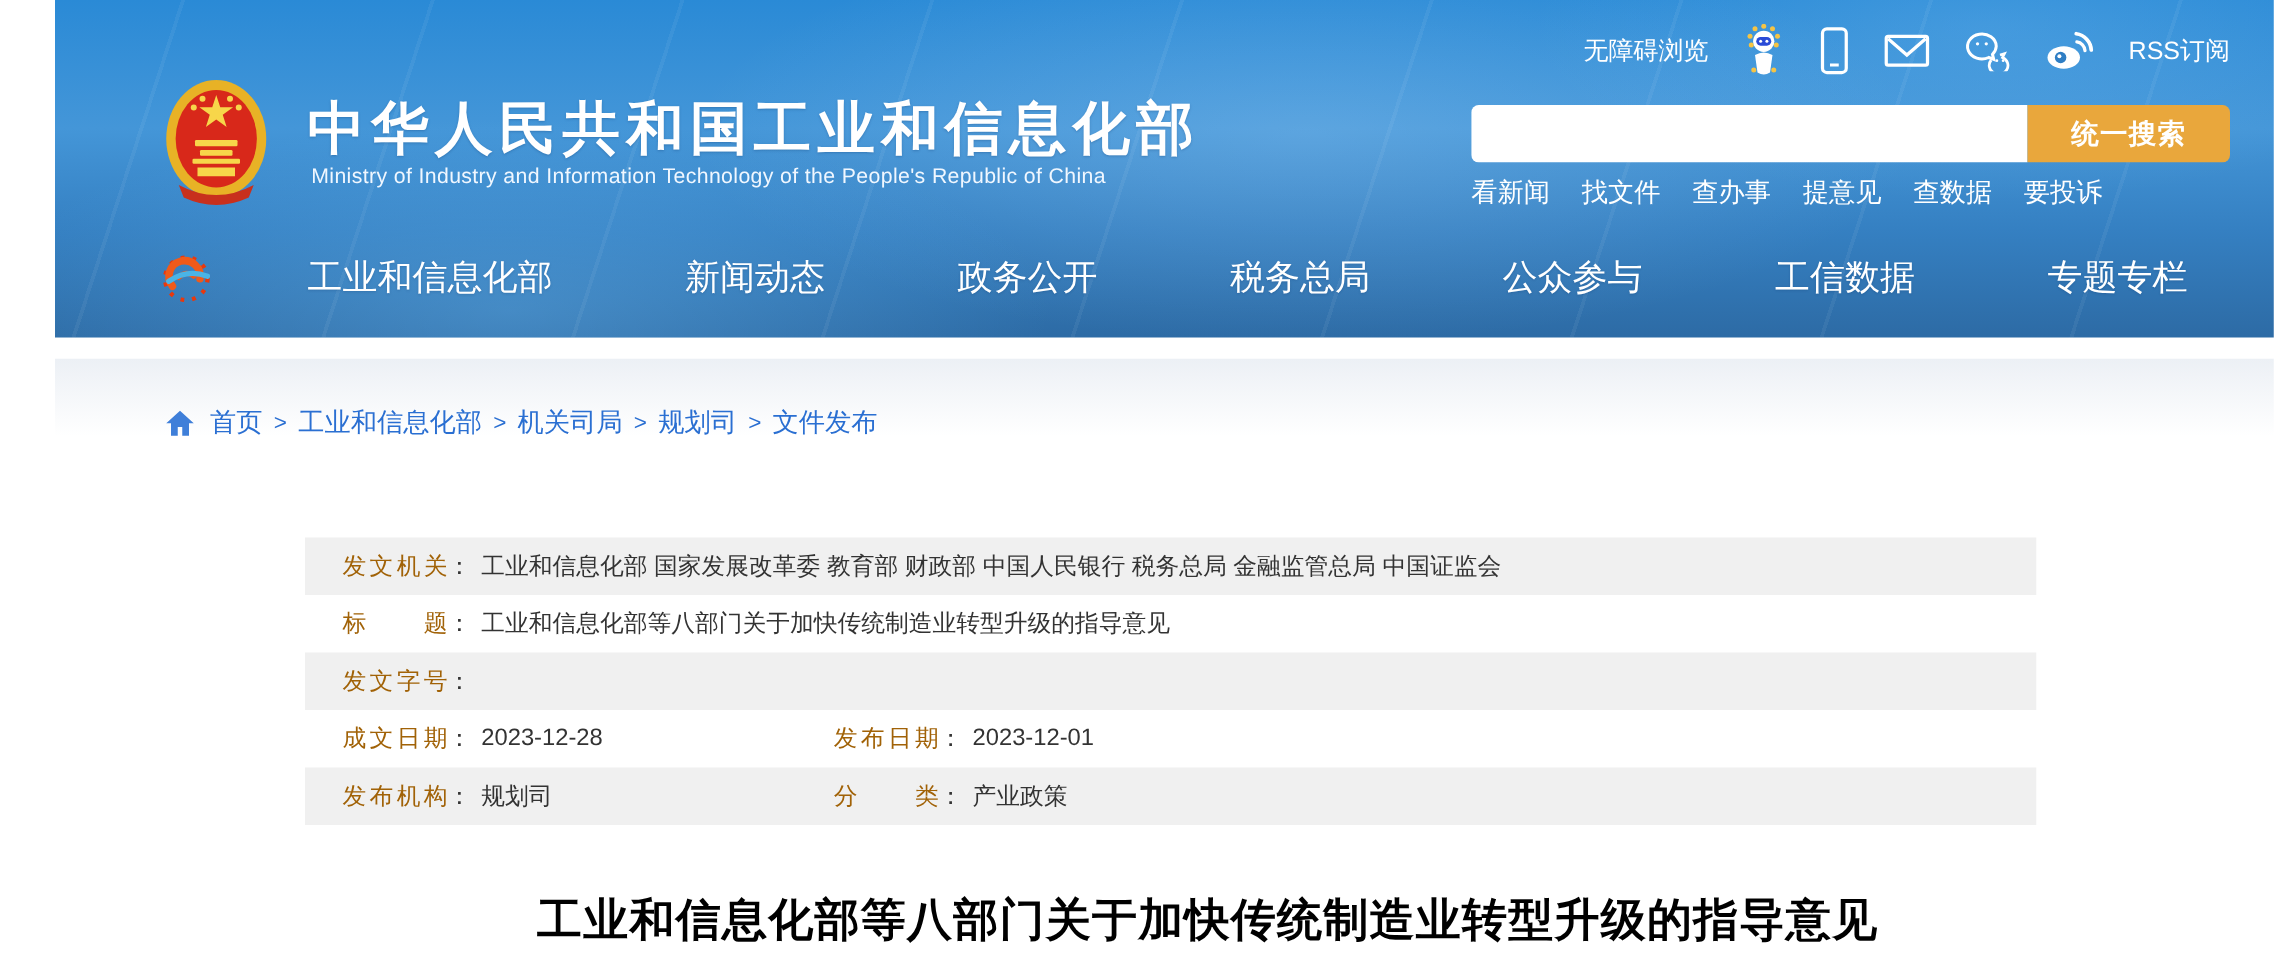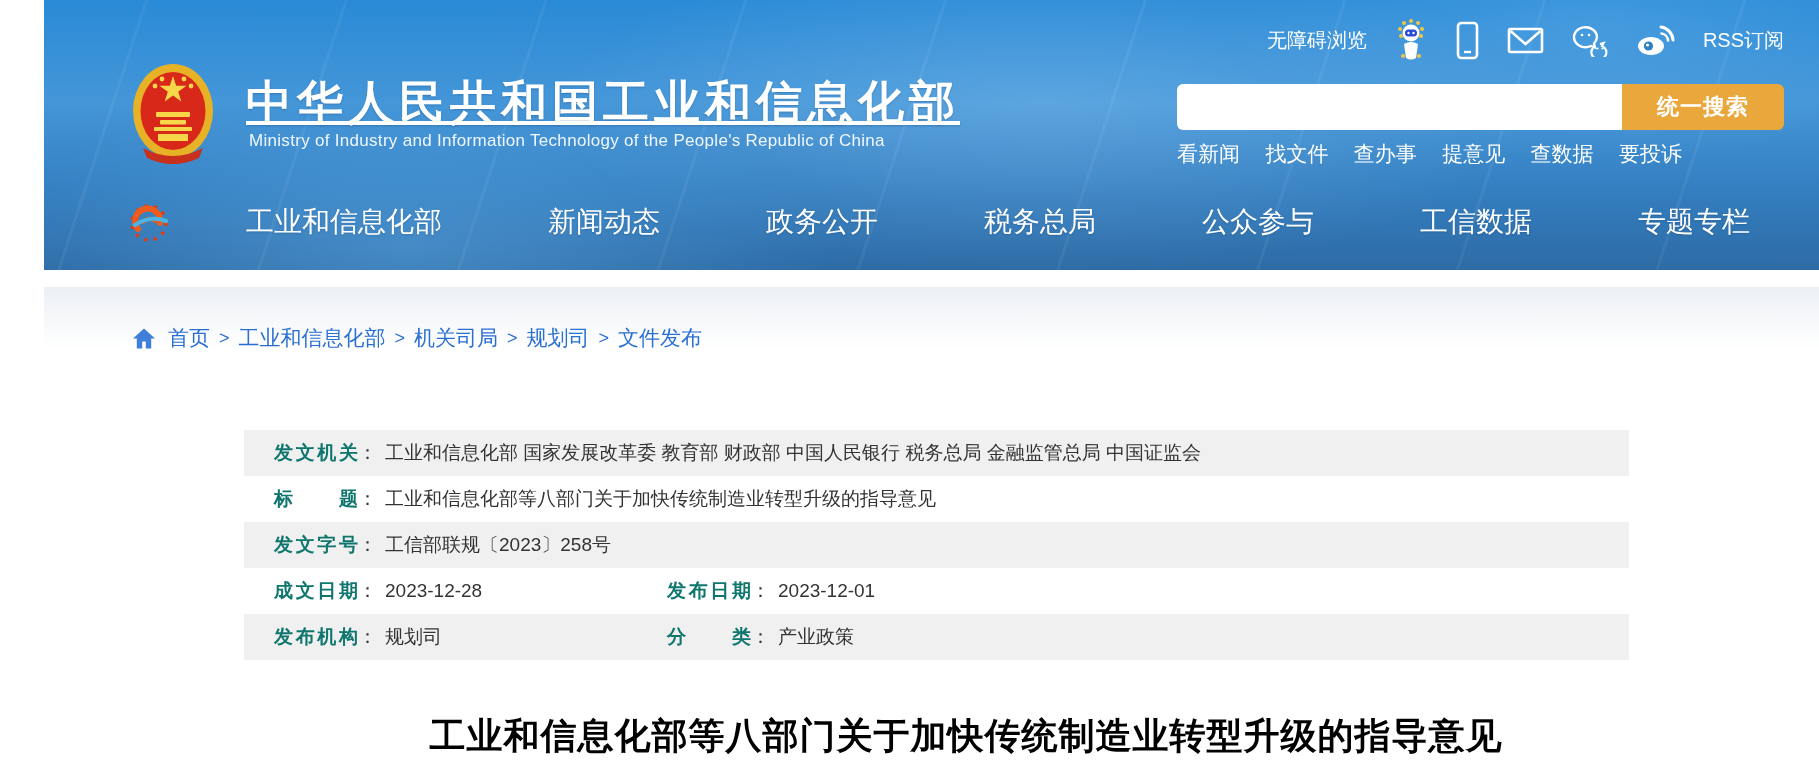--- a/index.html
+++ b/index.html
@@ -27,21 +27,21 @@
 
   
   .utility { position:absolute; top:18px; right:79px; height:44px; display:flex; align-items:center; gap:27px; color:#fff; }
   .utility .txt { font-size:20px; color:#ffffff; white-space:nowrap; cursor:pointer; }
   .uicon { display:inline-flex; align-items:center; justify-content:center; cursor:pointer; }
 
   
   .emblem { position:absolute; left:87px; top:60px; width:84px; height:106px; }
   .site-title {
     position:absolute; left:202px; top:72px; color:#ffffff; font-size:46px; font-weight:bold;
-    letter-spacing:5px; white-space:nowrap; text-shadow:0 1px 2px rgba(0,40,90,.25);text-decoration:underline;
+    letter-spacing:5px; white-space:nowrap; text-shadow:0 1px 2px rgba(0,40,90,.25);
   }
   .site-sub {
     position:absolute; left:205px; top:131px; color:#f0f7ff; font-size:17px; letter-spacing:.3px; white-space:nowrap;text-align:right;
   }
 
   
   .search-wrap { position:absolute; left:1133px; top:84px; width:607px; height:46px; border-radius:6px; display:flex; overflow:hidden; }
   .search-input { width:445px; height:46px; border:none; outline:none; background:#ffffff; font-size:18px; padding:0 14px; }
   .search-btn {
     width:162px; height:46px; border:none; background:#e9a73c; color:#ffffff;
@@ -62,21 +62,21 @@
 
   .breadcrumb { position:absolute; left:88px; top:324px; display:flex; align-items:center; gap:9px; font-size:21px; color:#2a6fd2; }
   .breadcrumb .crumb { color:#2a6fd2; cursor:pointer; white-space:nowrap; }
   .breadcrumb .sep { color:#2a6fd2; font-size:18px; }
   .home-ico { display:inline-flex; margin-right:3px; cursor:pointer; }
 
   
   .meta { position:absolute; left:200px; top:430px; width:1385px; }
   .m-row { position:relative; width:100%; height:46px; display:flex; align-items:center; padding-left:30px; font-size:19px; color:#333333; }
   .m-row.gray { background:#f0f0f0; }
-  .m-label { display:inline-block; width:84px; text-align:justify; text-align-last:justify; color:#0f766e; flex:0 0 auto;font-weight:bold; }
+  .m-label { display:inline-block; width:84px; text-align:justify; text-align-last:justify; color:#a16207; flex:0 0 auto; }
   .m-colon { color:#333333; margin-right:8px; }
   .m-value { color:#333333; white-space:nowrap; }
   .pair2 { position:absolute; left:423px; top:0; height:46px; display:flex; align-items:center; }
 
   
   .doc-title-wrap { position:absolute; left:200px; top:712px; width:1444px; text-align:center; }
   .doc-title { font-size:36px; font-weight:bold; color:#000000; letter-spacing:1px; white-space:nowrap; }
 </style>
 </head>
 <body>
@@ -226,21 +226,20 @@
 
     <div class="m-row">
       <span class="m-label">标题</span>
       <span class="m-colon">：</span>
       <span class="m-value">工业和信息化部等八部门关于加快传统制造业转型升级的指导意见</span>
     </div>
 
     <div class="m-row gray">
       <span class="m-label">发文字号</span>
       <span class="m-colon">：</span>
-      <span class="m-value">工信部联规〔2023〕258号</span>
     </div>
 
     <div class="m-row">
       <span class="m-label">成文日期</span>
       <span class="m-colon">：</span>
       <span class="m-value">2023-12-28</span>
       <span class="pair2">
         <span class="m-label">发布日期</span>
         <span class="m-colon">：</span>
         <span class="m-value">2023-12-01</span>

